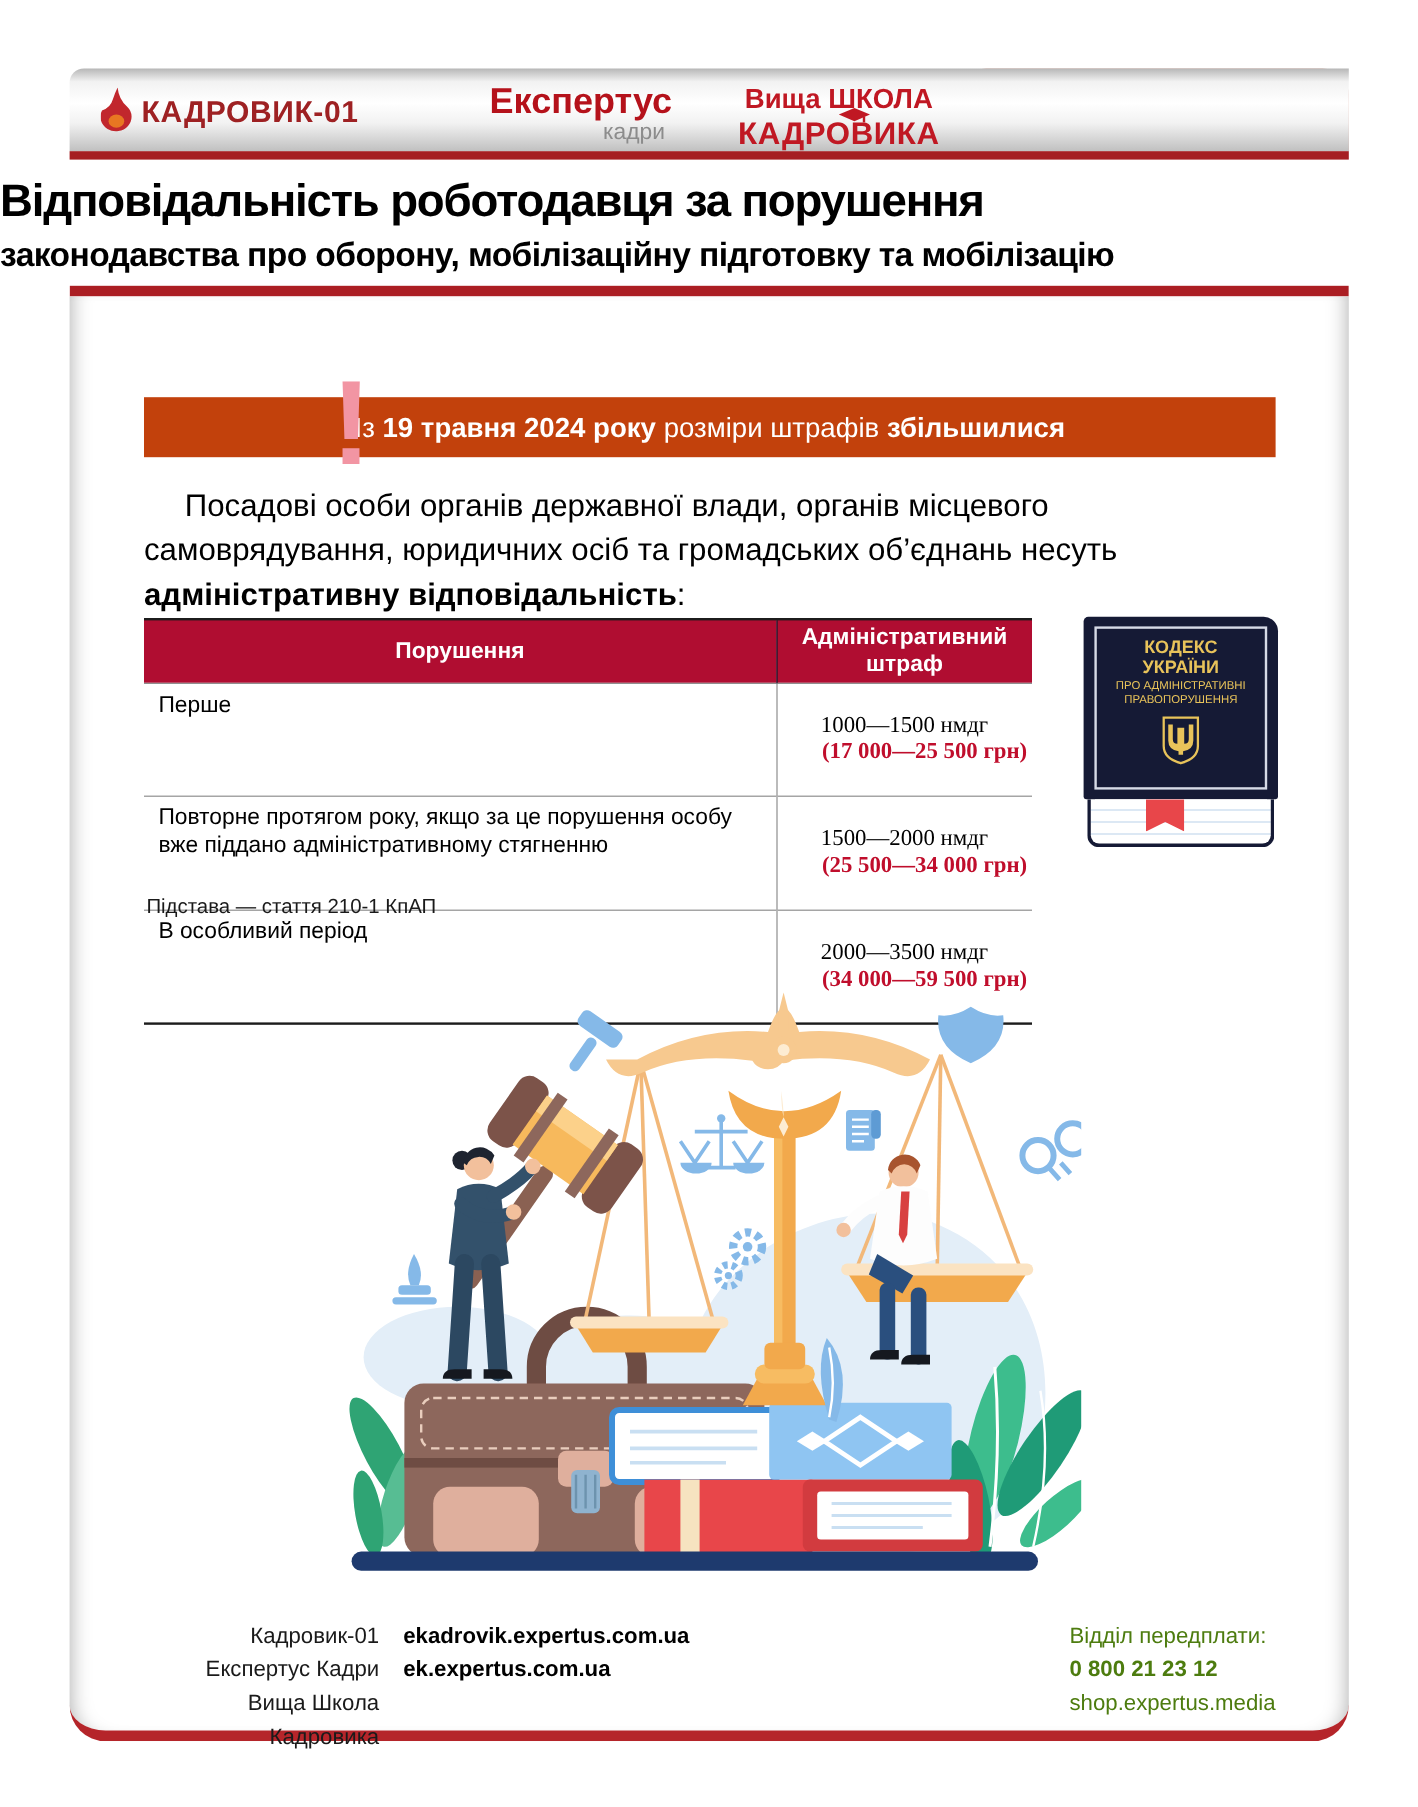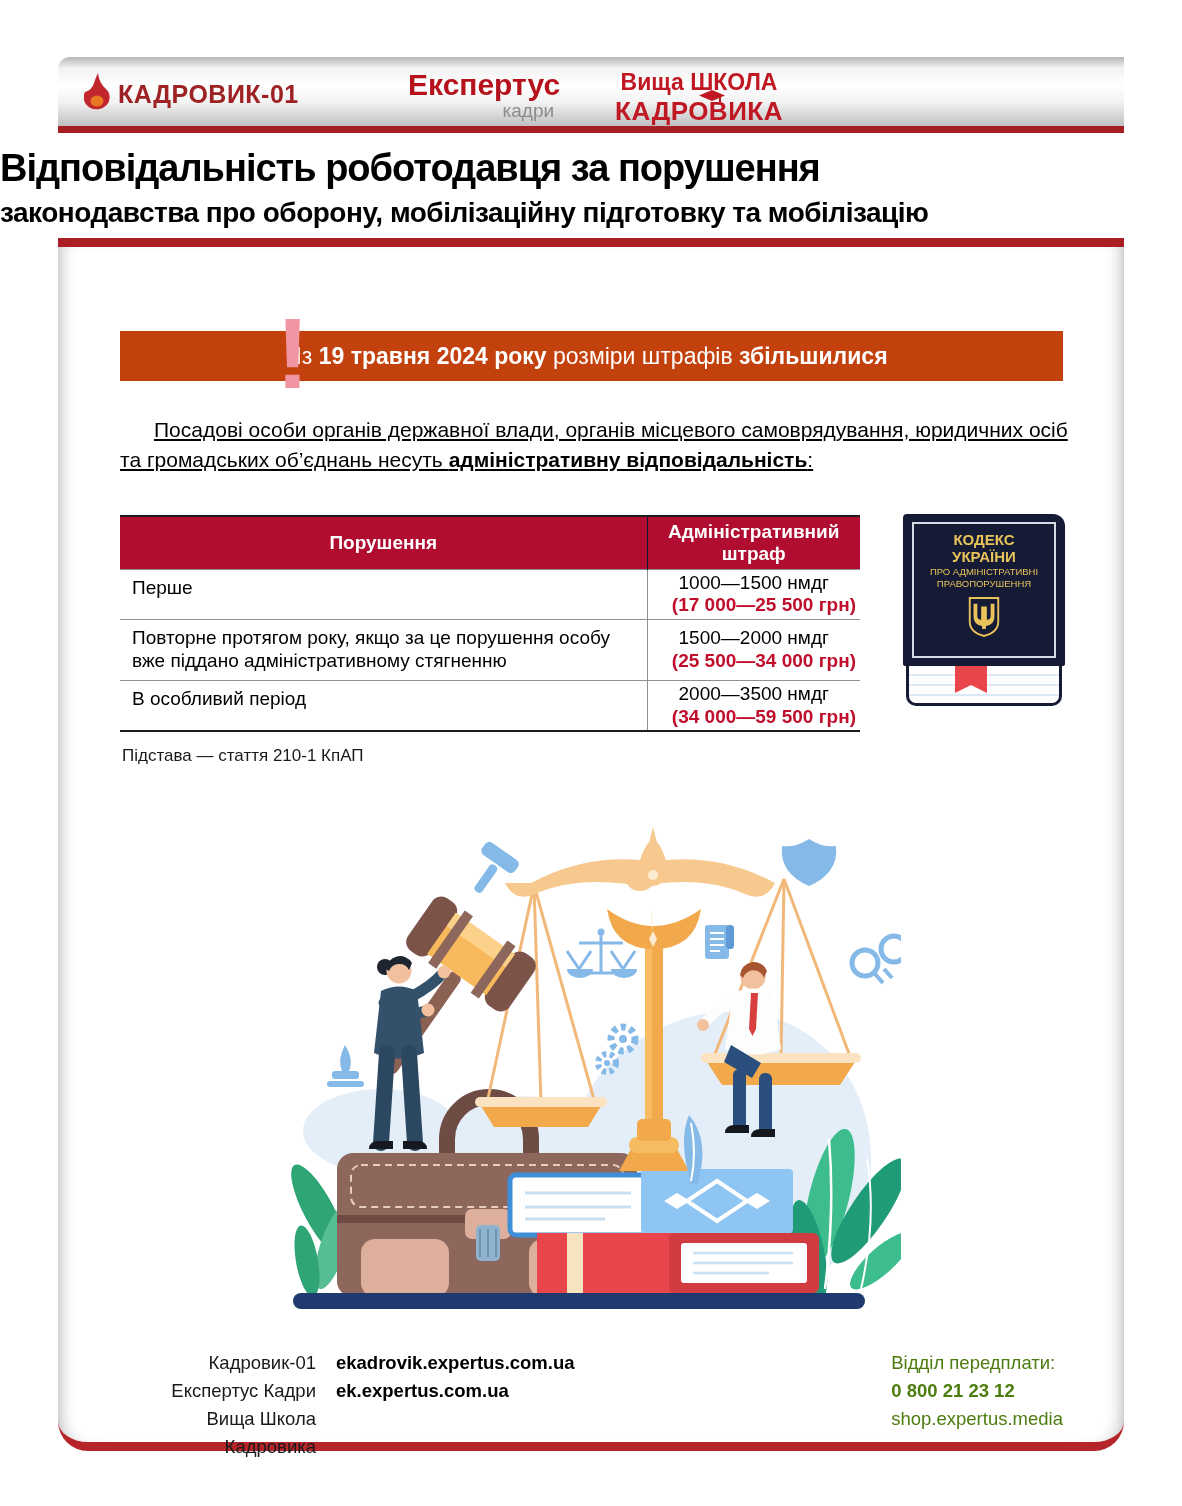--- a/index.html
+++ b/index.html
@@ -35,31 +35,31 @@
     border-top:9px solid #AB1E23; border-bottom:9px solid #B5252A; border-radius:0 0 30px 30px;
     box-shadow:inset 16px 0 18px -16px rgba(0,0,0,.35), inset -16px 0 18px -16px rgba(0,0,0,.35); }
 
   .bang { position:absolute; left:218px; top:56px; font-size:100px; line-height:1; font-weight:bold;
     color:#F295A3; z-index:2; }
   .alert { position:absolute; left:62px; top:84px; width:943px; height:50px; background:#c2410c;
     color:#fff; display:flex; align-items:center; justify-content:center; font-size:23px; }
   .alert b { font-weight:bold; }
   .alert span { white-space:pre; }
 
-  .intro { position:absolute; left:62px; top:168px; width:948px; font-size:21px; line-height:1.42;
-    color:#000; text-indent:34px;text-decoration:underline; }
+  .intro { position:absolute; left:62px; top:156px; width:948px; font-size:26px; line-height:1.42;
+    color:#000; text-indent:34px; }
 
   .fine-table { position:absolute; left:62px; top:268px; width:740px; border-collapse:collapse;
     border-top:2px solid #1c1c1c; border-bottom:2px solid #1c1c1c; }
   .fine-table th { background:#B00D31; color:#fff; font-size:19px; font-weight:bold;
     padding:4px 4px; line-height:1.15; text-align:center; vertical-align:middle; }
   .fine-table th + th { border-left:1px solid #0f172a; }
   .fine-table td { font-size:19px; line-height:1.2; padding:7px 6px 7px 12px; vertical-align:top; }
   .fine-table tr + tr td { border-top:1.5px solid #8f8f8f; }
-  .fine-cell { text-align:center; vertical-align:middle !important; border-left:1.5px solid #8f8f8f; padding:2px 4px !important; }
+  .fine-cell { text-align:center; vertical-align:middle !important; border-left:1.5px solid #8f8f8f; padding:24px 4px !important;font-family:Liberation Serif, serif; }
   .fine-uah { color:#C00E2C; font-weight:bold;text-align:right; }
 
   
   .book { position:absolute; left:845px; top:267px; width:162px; }
   .book-cover { position:relative; height:152px; background:#151A35; border-radius:4px 12px 2px 2px; }
   .book-inner { position:absolute; left:9px; right:9px; top:8px; bottom:8px; border:2px solid #D6DAE6;
     display:flex; flex-direction:column; align-items:center; padding-top:7px; text-align:center; }
   .book-t { color:#E8C35A; font-weight:bold; font-size:15px; line-height:1.15; }
   .book-s { color:#E8C35A; font-size:9.5px; line-height:1.3; }
   .book-pages { position:relative; margin:0 3px; height:40px; border:3px solid #151A35; border-top:none;

